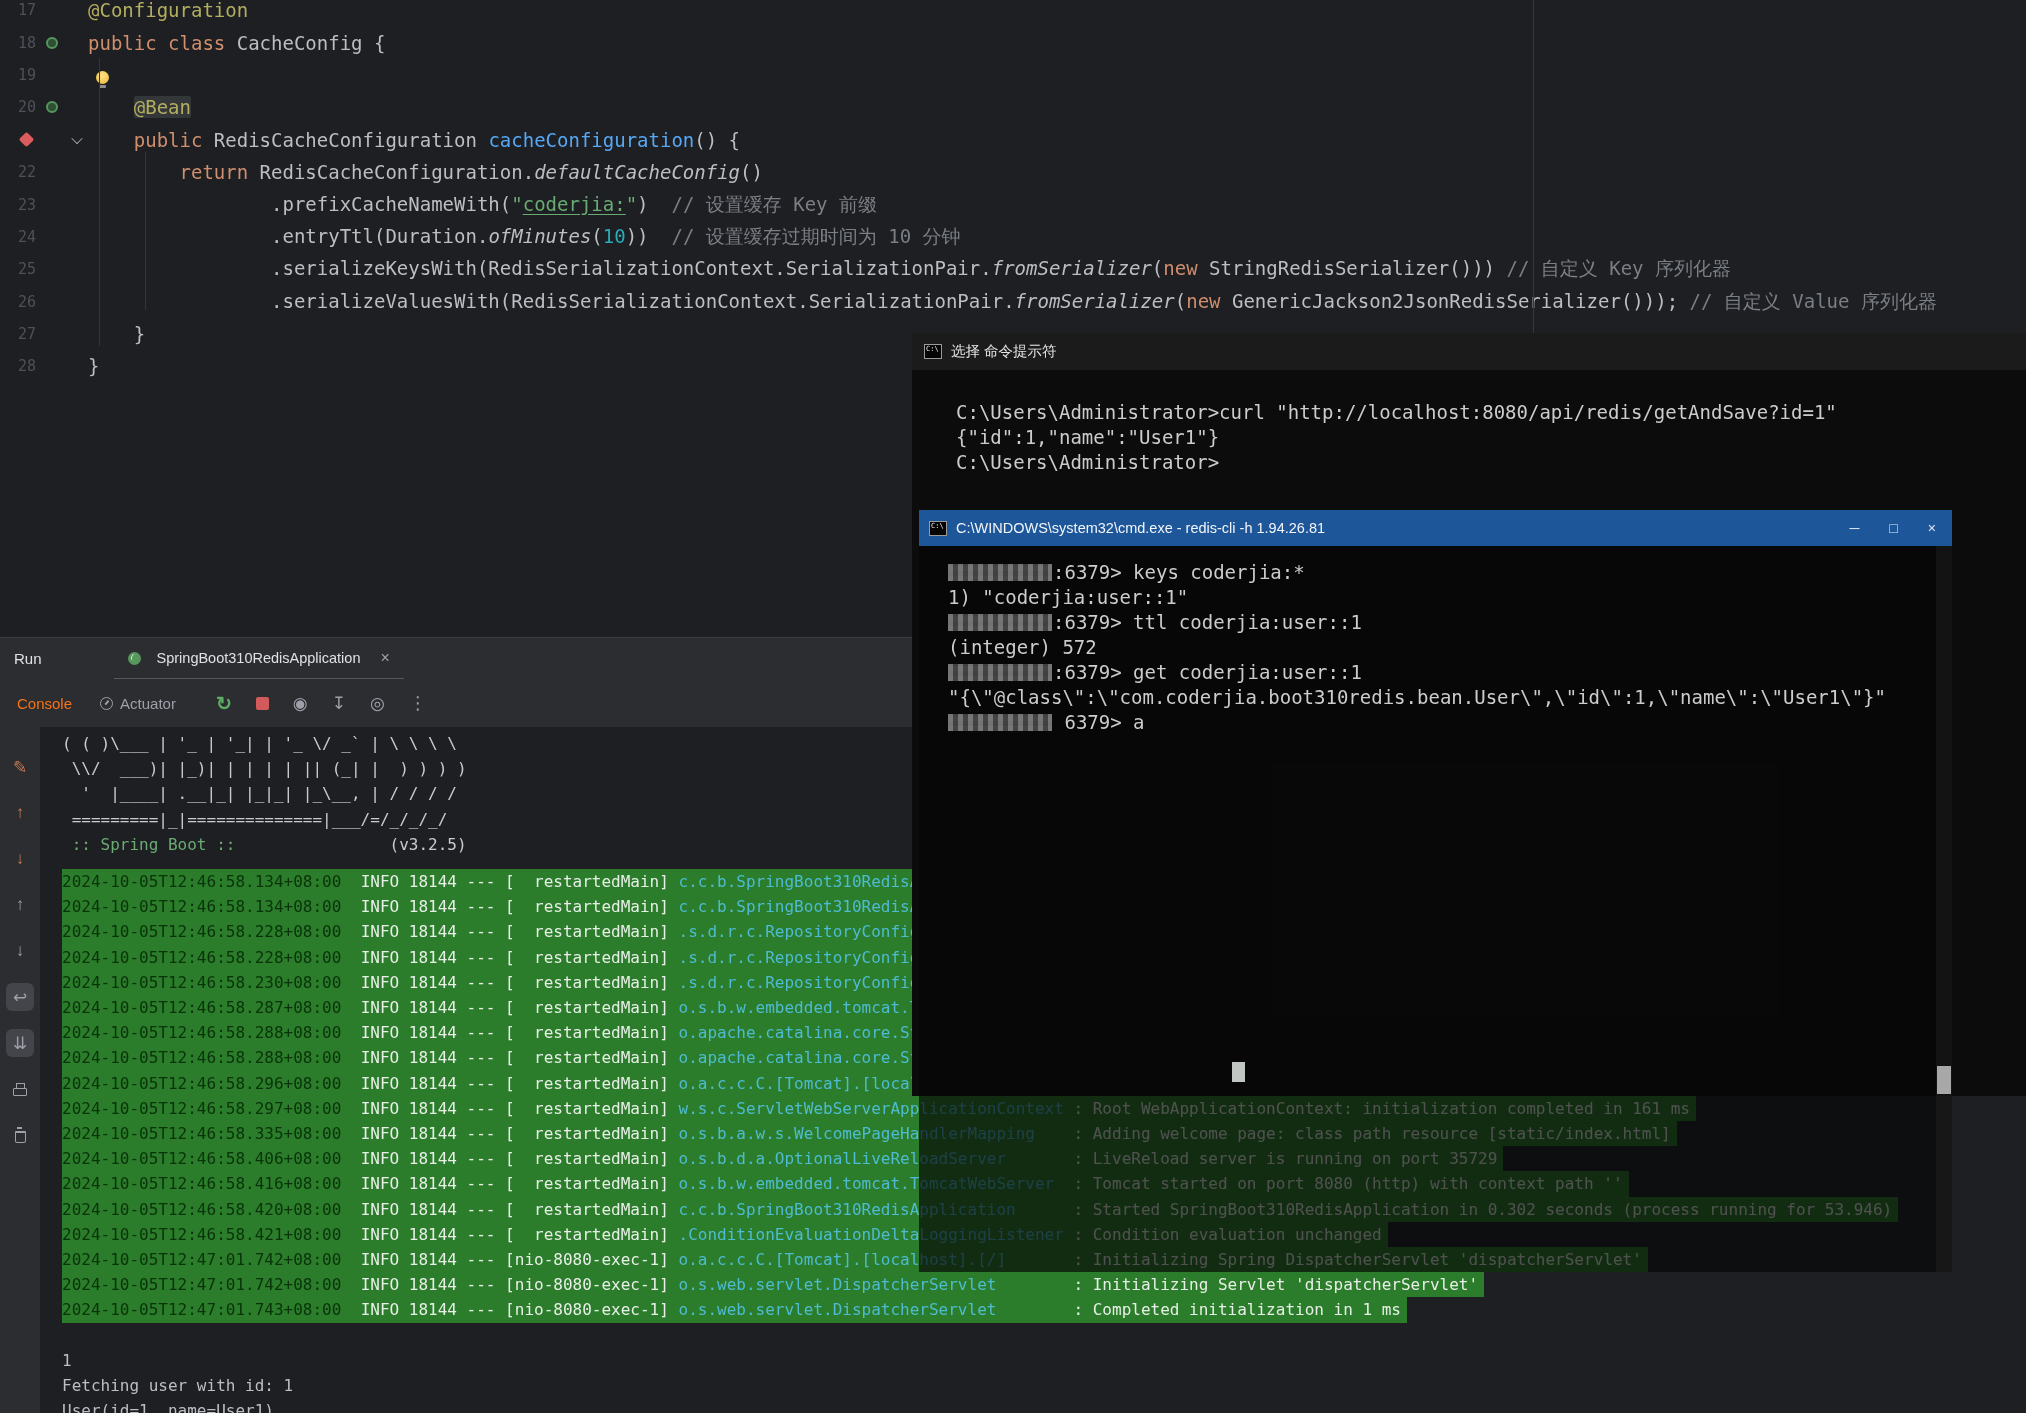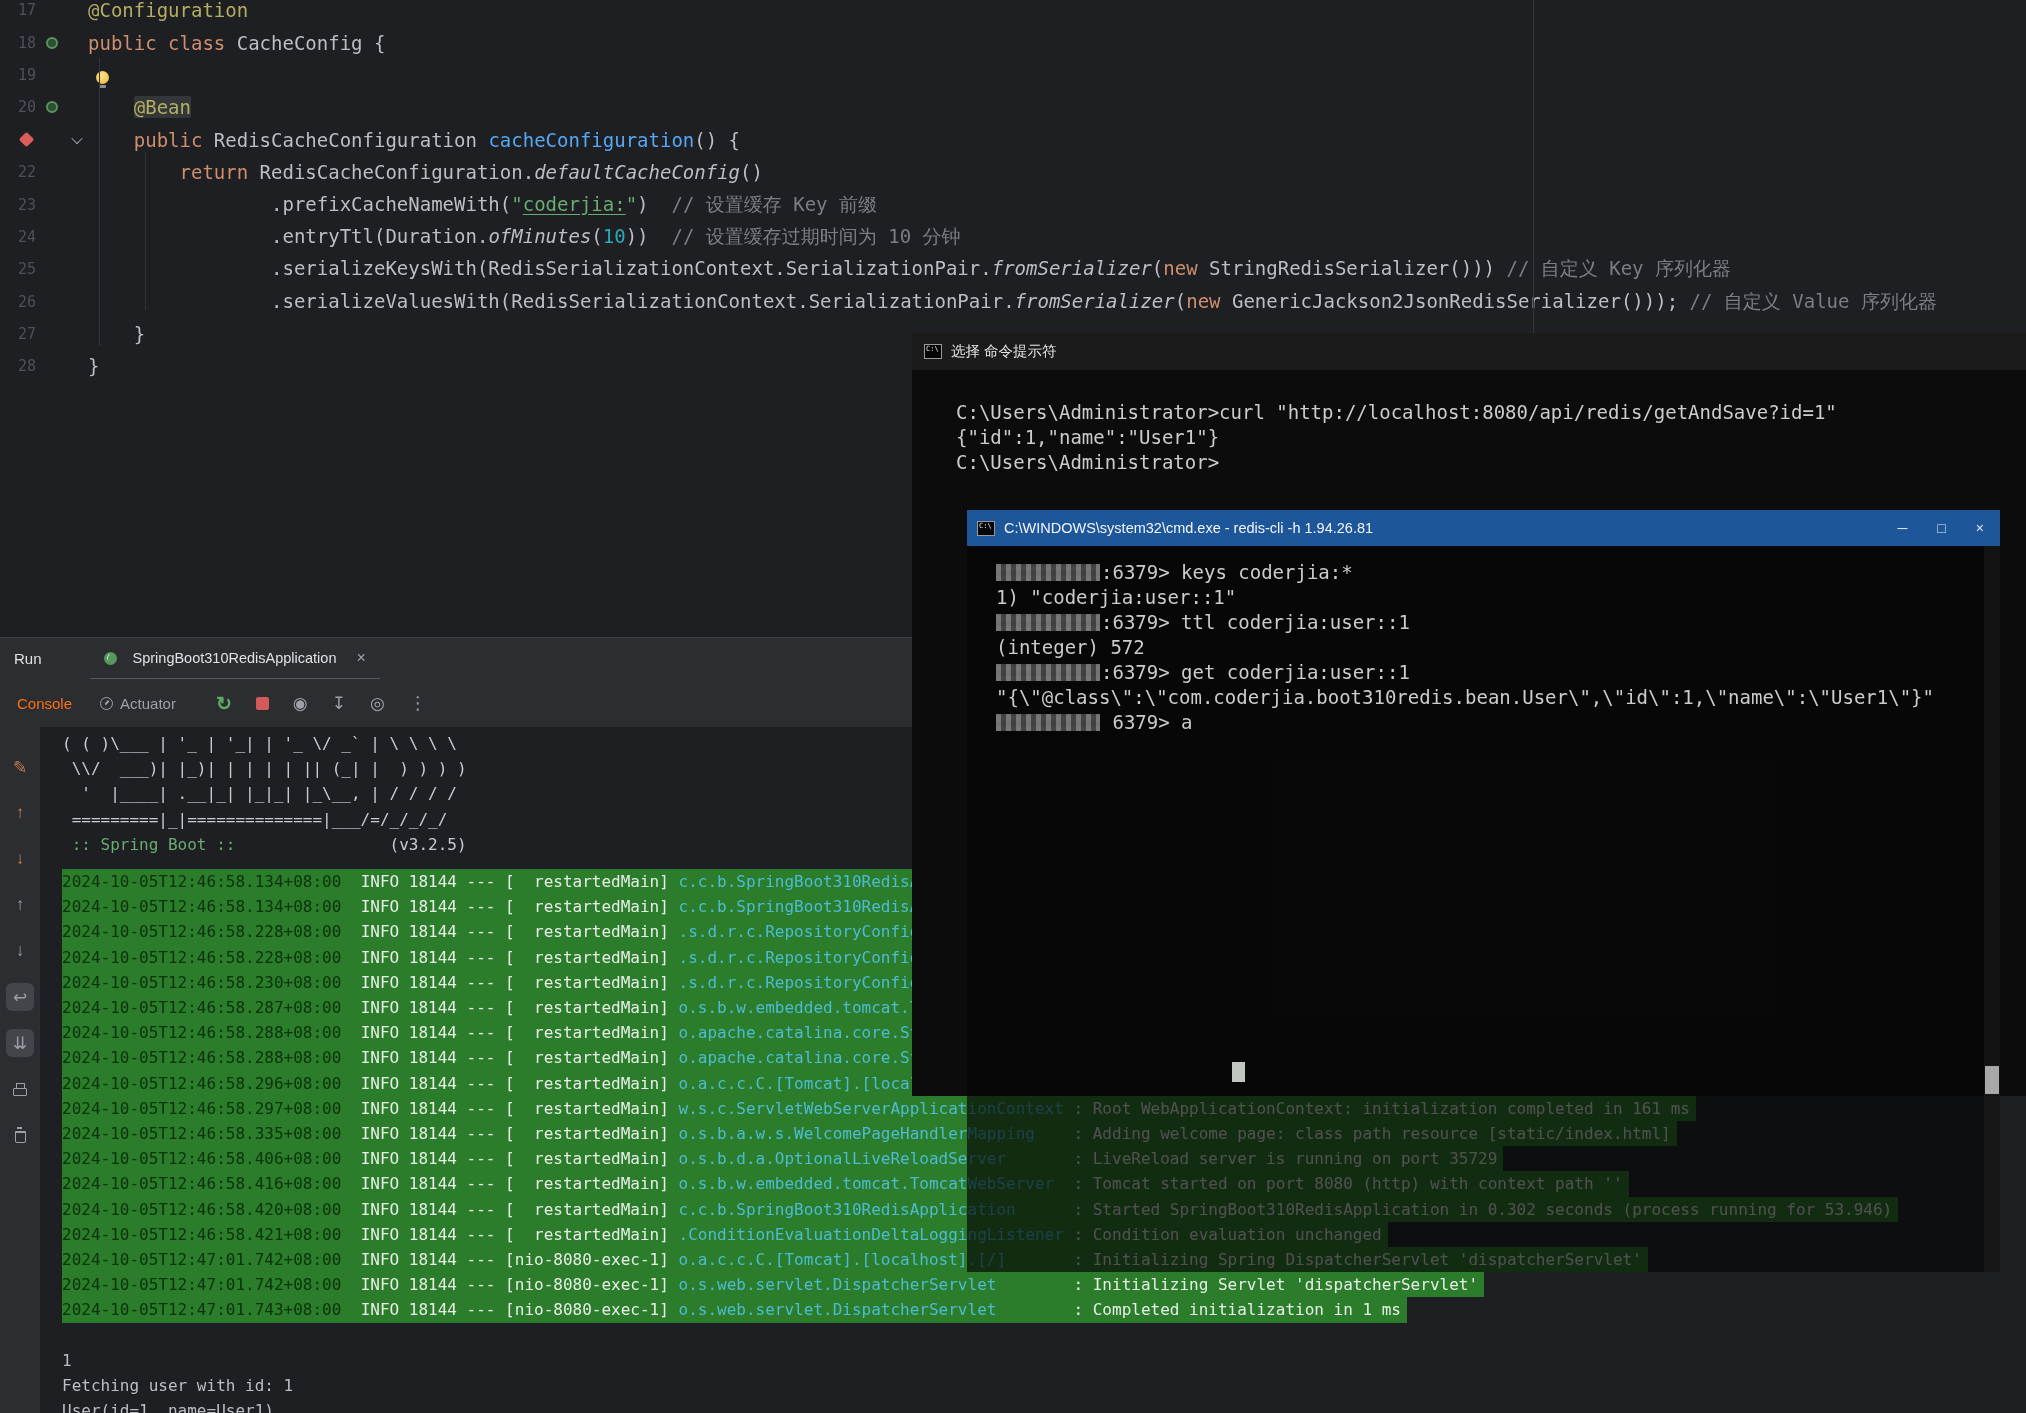--- a/index.html
+++ b/index.html
@@ -33,21 +33,21 @@
   .bean-icon { width:12px; height:12px; border:2px solid #57965C; background:#2F4F35; border-radius:50%; }
   .bp-diamond { width:11px; height:11px; background:#DB5C5C; transform:rotate(45deg); border-radius:2px; margin-right:4px; }
   .fold-chevron { width:8px; height:8px; border-right:1.8px solid #9DA0A8; border-bottom:1.8px solid #9DA0A8; transform:rotate(45deg) translate(-1px,-1px); }
   .bulb-icon { display:inline-block; width:13px; height:13px; background:radial-gradient(circle at 45% 35%, #FFE08A, #E8B931); border-radius:50%; position:relative; margin-left:8px; top:2px; }
   .bulb-icon::after { content:""; position:absolute; left:3px; bottom:-4px; width:7px; height:3px; background:#8E8E8E; border-radius:1px; }
   .indent-guide { position:absolute; width:1px; background:#313438; z-index:0; }
   .margin-guide { position:absolute; left:1533px; top:0; width:1px; height:630px; background:#34373C; z-index:1; }
 
   
   .run-header { position:absolute; left:0; top:637px; width:2026px; height:42px; background:#2B2D30; border-top:1px solid #3A3D41; display:flex; align-items:center; z-index:2; }
-  .run-label { color:#DFE1E5; font-size:15px; margin-left:14px; margin-right:48px; }
+  .run-label { color:#DFE1E5; font-size:15px; margin-left:14px; margin-right:72px; }
   .run-tab { display:flex; align-items:center; gap:16px; height:100%; padding:0 14px; border-bottom:1px solid #55585E; color:#DFE1E5; font-size:14.5px; }
   .spring-icon { width:13px; height:13px; background:#57965C; border-radius:50%; position:relative; flex:none; }
   .spring-icon::after { content:""; position:absolute; left:3px; top:2px; width:6px; height:7px; border-left:1.6px solid #E7F2E8; border-radius:50%; transform:rotate(18deg); }
   .tab-close { color:#9DA0A8; font-size:16px; margin-left:4px; }
 
   .run-tabs-row { position:absolute; left:0; top:679px; width:2026px; height:48px; background:#2B2D30; display:flex; align-items:center; z-index:2; }
   .rtab { font-size:15px; margin-left:14px; display:flex; align-items:center; gap:7px; }
   .rtab.selected { color:#f97316;margin-left:17px; }
   .rtab.plain { color:#9DA0A8; margin-left:28px; }
   .gauge-icon { width:13px; height:13px; border:1.6px solid #9DA0A8; border-radius:50%; position:relative; }
@@ -84,21 +84,21 @@
 
   
   .terminal1 { position:absolute; left:912px; top:333px; width:1114px; height:763px; background:#0C0C0C; z-index:10; }
   .t1-titlebar { height:37px; background:#1B1B1B; display:flex; align-items:center; padding-left:12px; gap:9px; }
   .cmd-icon { width:18px; height:15px; background:#050505; border:1px solid #9A9A9A; position:relative; flex:none; }
   .cmd-icon::before { content:"C:\\"; position:absolute; left:1px; top:0px; font-family:"DejaVu Sans Mono",monospace; font-size:7px; color:#E8E8E8; }
   .t-title { color:#E4E4E4; font-size:14.5px; white-space:nowrap; overflow:hidden; }
   .t-body { padding:30px 0 0 44px; }
   .t-line { font-family:"DejaVu Sans Mono",monospace; font-size:19px; line-height:25px; color:#CCCCCC; white-space:pre; }
 
-  .terminal2 { position:absolute; left:967px; top:510px; width:1033px; height:762px; z-index:20; }
+  .terminal2 { position:absolute; left:919px; top:510px; width:1033px; height:762px; z-index:20; }
   .t2-titlebar { height:36px; background:#1D5699; display:flex; align-items:center; padding-left:10px; gap:9px; position:relative; }
   .t2-title { color:#F2F5FA; font-size:14.5px; white-space:nowrap; overflow:hidden; }
   .t2-controls { position:absolute; right:16px; top:0; height:36px; display:flex; align-items:center; gap:30px; color:#DDE6F2; font-size:14px; }
   .t2-body { position:absolute; left:0; top:36px; right:0; bottom:0; background:rgba(6,6,6,0.68); padding:14px 0 0 29px; }
   .t2-scrolltrack { position:absolute; right:0; top:0; bottom:0; width:16px; background:rgba(35,35,35,0.45); }
   .t2-scrollthumb { position:absolute; right:1px; top:520px; width:14px; height:28px; background:#A8A8A8; }
   .redact { display:inline-block; width:104px; height:17px; vertical-align:-2px; margin-right:1px;
     background-image:
       repeating-linear-gradient(90deg, rgba(130,130,130,.85) 0 5px, rgba(70,70,70,.85) 5px 10px),
       repeating-linear-gradient(0deg, rgba(110,110,110,.5) 0 5px, rgba(55,55,55,.5) 5px 10px);

